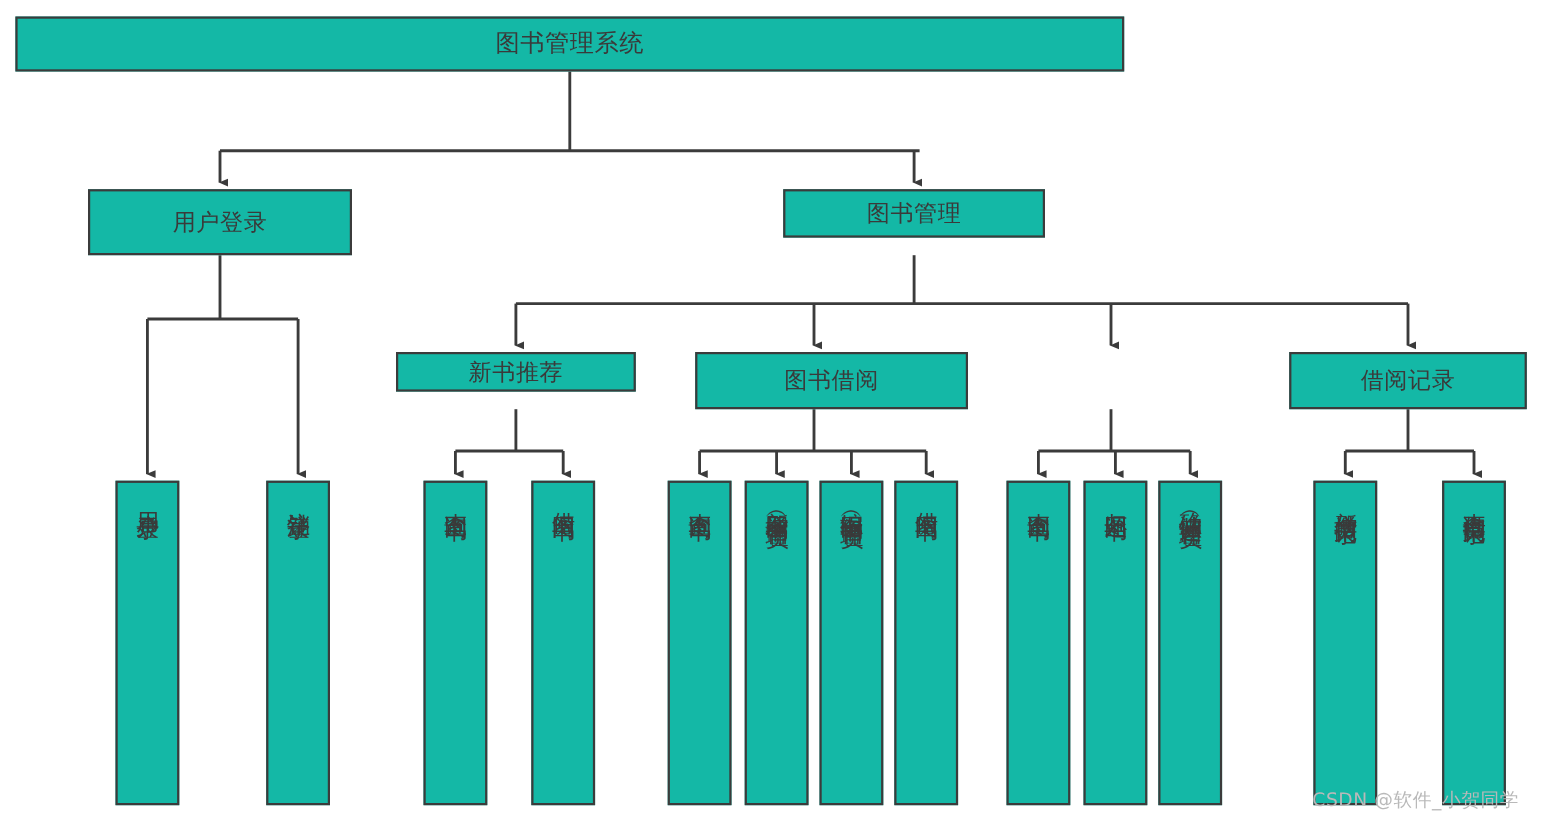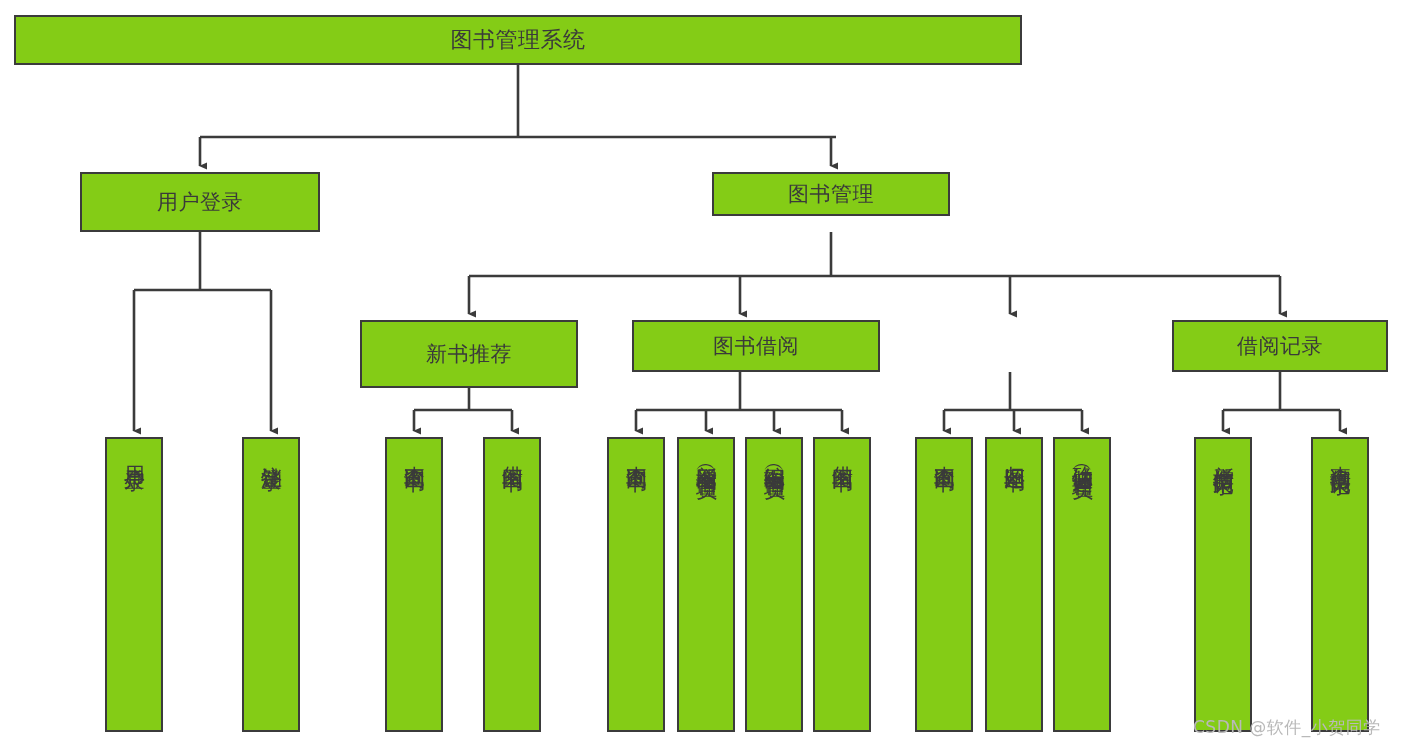--- a/index.html
+++ b/index.html
@@ -22,21 +22,21 @@
     left: 0;
     top: 0;
     width: 1405px;
     height: 747px;
     pointer-events: none;
   }
   .node {
     position: absolute;
     box-sizing: border-box;
     border: 2px solid #3b3b3b;
-    background: #84cc16;
+    background: #14b8a6;
     display: flex;
     align-items: center;
     justify-content: center;
     color: #3a3a3a;
   }
   .node .lbl {
     display: block;
     text-align: center;
     line-height: 1.18;
     letter-spacing: 0.5px;
@@ -128,21 +128,21 @@
     <span class="lbl">图书管理系统</span>
   </div>
 
   <div class="node horiz" style="left:80px; top:172px; width:240px; height:60px;">
     <span class="lbl">用户登录</span>
   </div>
   <div class="node horiz" style="left:712px; top:172px; width:238px; height:44px;">
     <span class="lbl">图书管理</span>
   </div>
 
-  <div class="node horiz" style="left:360px; top:320px; width:218px; height:68px;">
+  <div class="node horiz" style="left:360px; top:320px; width:218px; height:36px;">
     <span class="lbl">新书推荐</span>
   </div>
   <div class="node horiz" style="left:632px; top:320px; width:248px; height:52px;">
     <span class="lbl">图书借阅</span>
   </div>
   <div class="node horiz" style="left:1172px; top:320px; width:216px; height:52px;">
     <span class="lbl">借阅记录</span>
   </div>
 
   <div class="node vert" style="left:105px; top:437px; width:58px; height:295px;">

